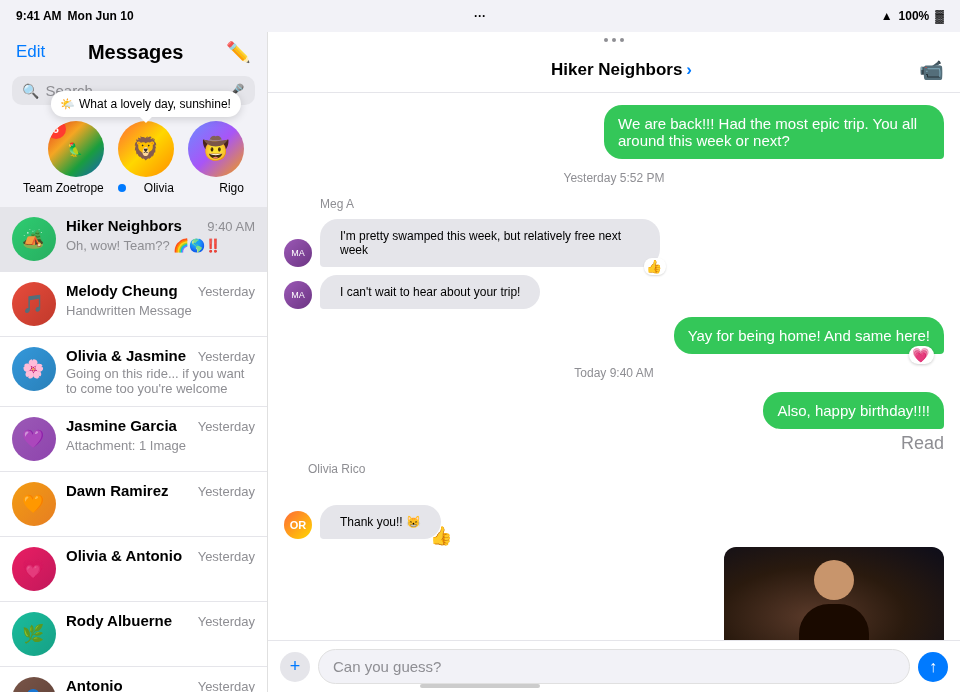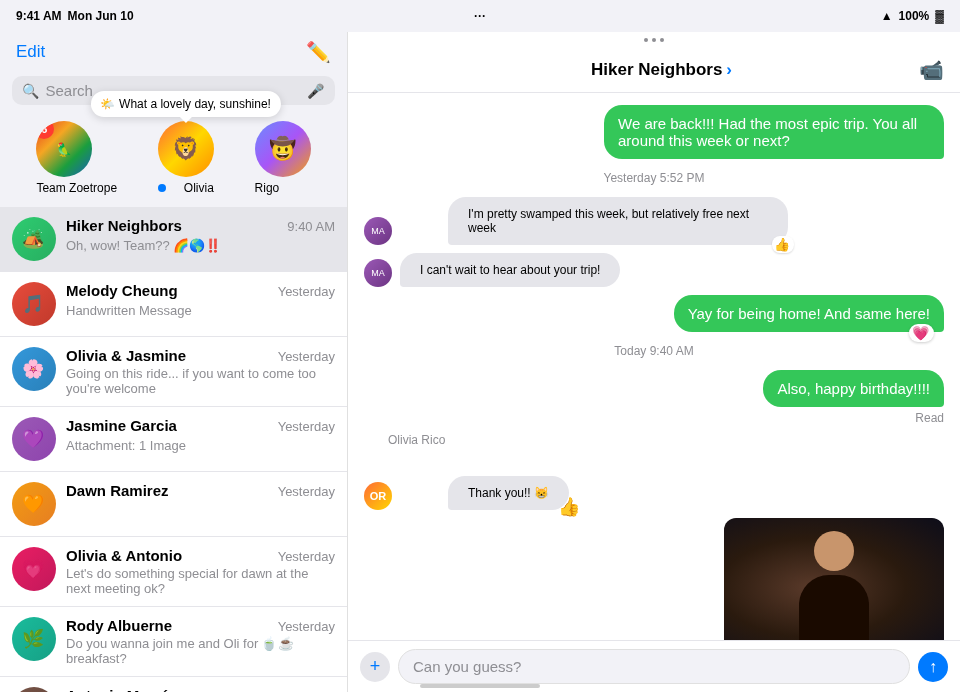--- a/index.html
+++ b/index.html
@@ -32,21 +32,21 @@
 
     
     .app-container {
       position: absolute;
       top: 32px; left: 0; right: 0; bottom: 0;
       display: flex;
     }
 
     
     .sidebar {
-      width: 348px;
+      width: 268px;
       background: #f2f2f7;
       display: flex;
       flex-direction: column;
       border-right: 1px solid #e0e0e0;
       flex-shrink: 0;
     }
 
     .sidebar-header {
       padding: 8px 16px 4px;
       display: flex;
@@ -96,21 +96,21 @@
     .pinned-contacts {
       display: flex;
       justify-content: space-around;
       padding: 8px 16px 12px;
       position: relative;
     }
 
     .pinned-contact {
       display: flex;
       flex-direction: column;
-      align-items: flex-start;
+      align-items: flex-end;
       gap: 4px;
       position: relative;
     }
 
     .avatar-circle {
       width: 56px;
       height: 56px;
       border-radius: 50%;
       display: flex;
       align-items: center;
@@ -361,28 +361,27 @@
       display: flex;
       align-items: center;
       justify-content: center;
       font-size: 11px;
       font-weight: 700;
       color: #fff;
     }
 
     .msg-read {
       text-align: right;
-      font-size: 12px;
+      font-size: 18px;
       color: #8e8e93;
       margin-top: -4px;
     }
 
     .bubble-wrapper {
       position: relative;
-      margin-left: 48px;
     }
 
     
     .video-thumbnail {
       width: 220px;
       height: 140px;
       background: #1a1a2e;
       border-radius: 12px;
       overflow: hidden;
       position: relative;
@@ -514,20 +513,21 @@
     <span>▓</span>
   </div>
 </div>
 
 <div class="app-container">
 
   <div class="sidebar">
 
     <div class="sidebar-header">
       <span class="sidebar-edit-btn">Edit</span>
+      <span class="sidebar-title">Messages</span>
       <span class="sidebar-compose-btn">✏️</span>
     </div>
 
     <div class="search-bar">
       <span class="search-icon-glyph">🔍</span>
       <span class="search-input-display">Search</span>
       <span class="mic-icon">🎤</span>
     </div>
 
     <div class="pinned-contacts">
@@ -613,32 +613,30 @@
         </div>
       </div>
 
       <div class="message-list-item">
         <div class="list-avatar list-avatar-oliviaa">💗</div>
         <div class="list-item-content">
           <div class="list-item-top">
             <span class="list-item-name">Olivia &amp; Antonio</span>
             <span class="list-item-time">Yesterday</span>
           </div>
-          <span class="list-item-preview-multi">Let's do something special for dawn at the next meeting ok?</span>
         </div>
       </div>
 
       <div class="message-list-item">
         <div class="list-avatar list-avatar-rody">🌿</div>
         <div class="list-item-content">
           <div class="list-item-top">
             <span class="list-item-name">Rody Albuerne</span>
             <span class="list-item-time">Yesterday</span>
           </div>
-          <span class="list-item-preview-multi">Do you wanna join me and Oli for 🍵☕ breakfast?</span>
         </div>
       </div>
 
       <div class="message-list-item">
         <div class="list-avatar list-avatar-antonio">👤</div>
         <div class="list-item-content">
           <div class="list-item-top">
             <span class="list-item-name">Antonio Manríquez</span>
             <span class="list-item-time">Yesterday</span>
           </div>
@@ -668,20 +666,21 @@
 
     <div class="messages-area">
 
       <div class="msg-sent">
         <div class="bubble-wrapper">
           <div class="bubble">We are back!!! Had the most epic trip. You all around this week or next?</div>
         </div>
       </div>
       <div class="msg-timestamp">Yesterday 5:52 PM</div>
 
+      <div style="font-size:12px;color:#8e8e93;margin-left:36px;">Meg A</div>
       <div class="msg-received">
         <div class="ma-avatar">MA</div>
         <div class="bubble-wrapper" style="position:relative;">
           <div class="bubble">I'm pretty swamped this week, but relatively free next week</div>
           <span class="thumbs-reaction">👍</span>
         </div>
       </div>
 
       <div class="msg-received">
         <div class="ma-avatar">MA</div>

